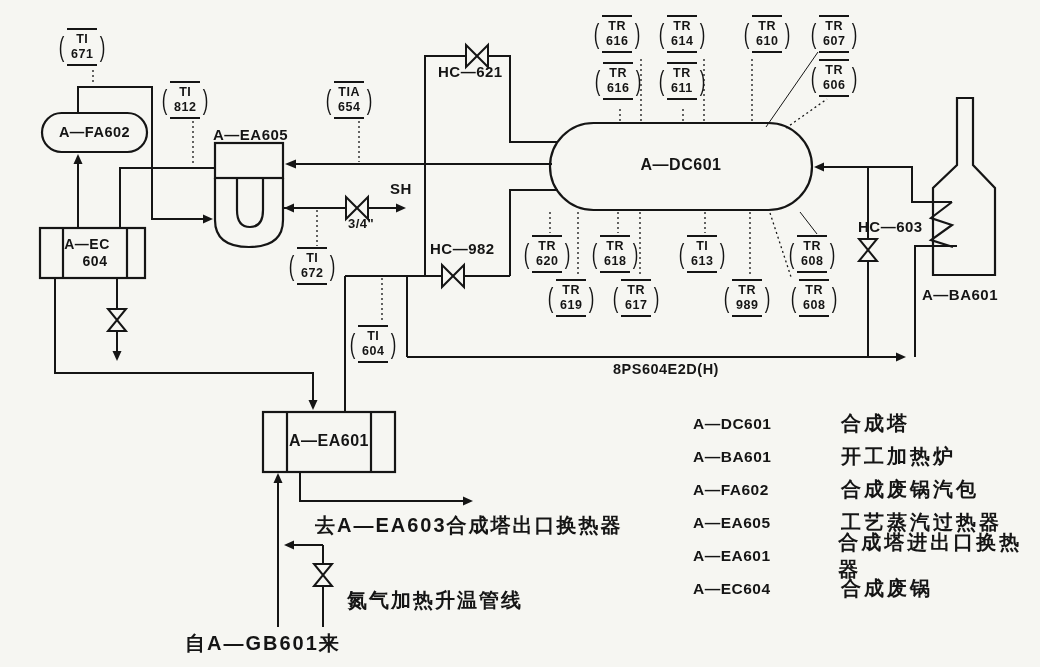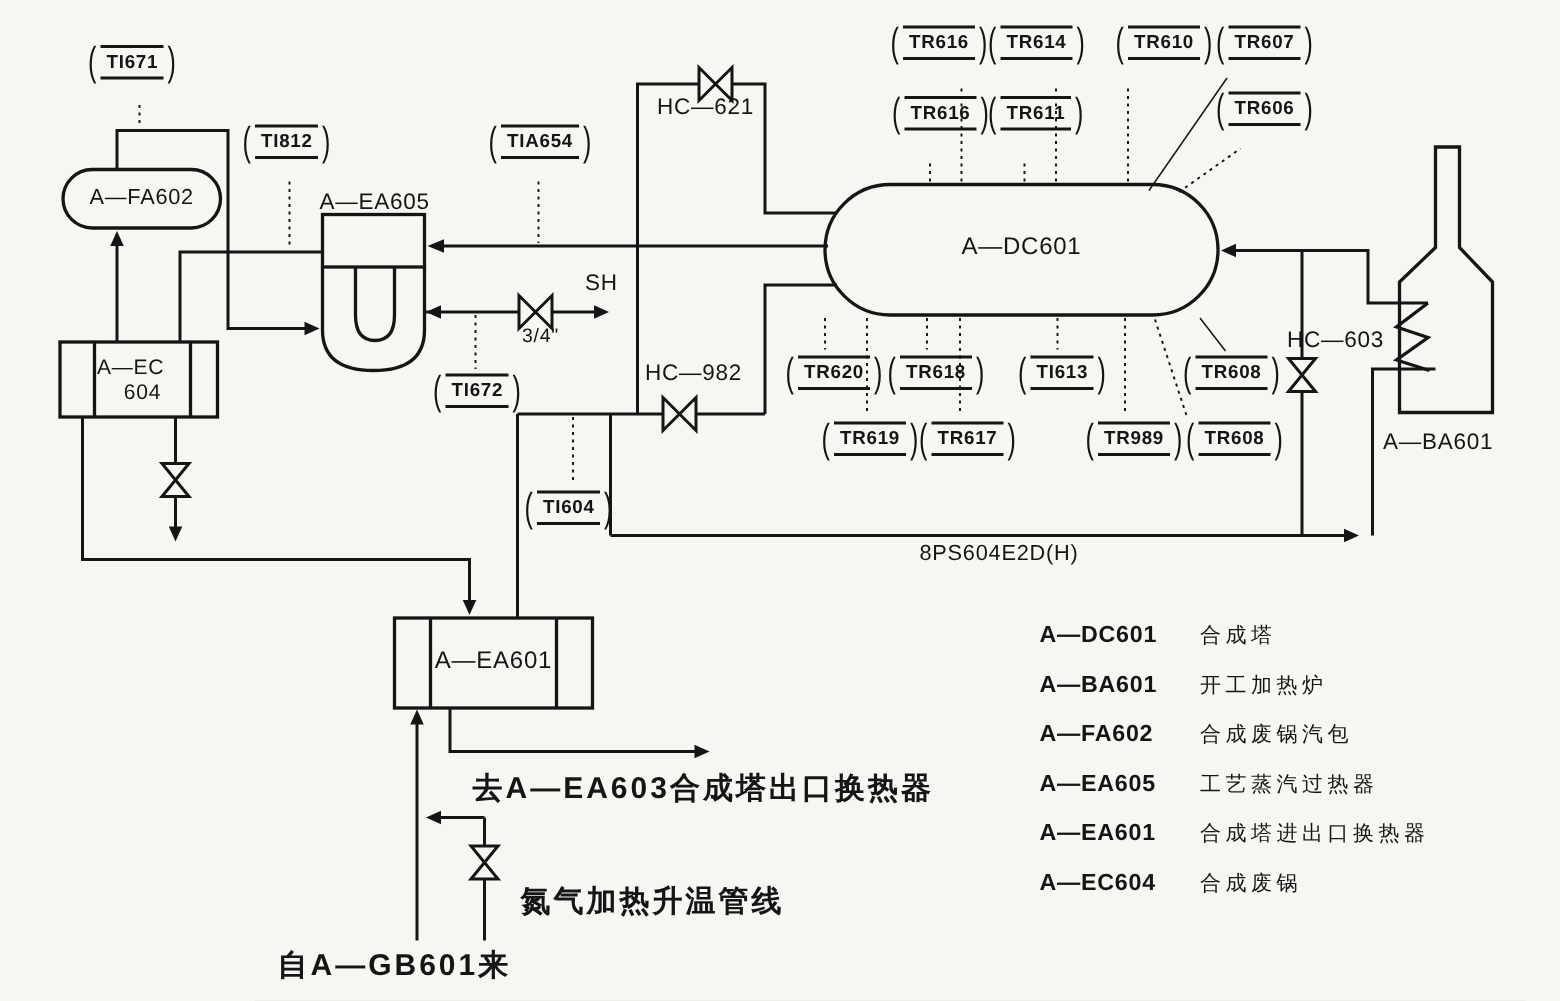--- a/index.html
+++ b/index.html
@@ -12,32 +12,32 @@
   .layer{position:absolute;left:0;top:0;}
   
   .itag{position:absolute;display:flex;align-items:center;line-height:1;}
   .itag::before{content:"(";}
   .itag::after{content:")";}
   .itag::before,.itag::after{
     font-size:27px;font-weight:400;color:#151515;
     transform:scaleX(.62);line-height:1;
   }
   .ibox{
-    display:flex;flex-direction:row;align-items:center;
+    display:flex;flex-direction:column;align-items:center;
     border-top:2px solid #151515;border-bottom:2px solid #151515;
     padding:2px 4px 2px 4px;margin:0 1px;
   }
   .ibox b{font-size:12.5px;font-weight:700;line-height:1.2;letter-spacing:.5px;}
-  .elabel{position:absolute;font-weight:400;font-size:15px;letter-spacing:.5px;white-space:nowrap;}
+  .elabel{position:absolute;font-weight:700;font-size:15px;letter-spacing:.5px;white-space:nowrap;}
   .elabel.center{text-align:center;}
   .cnote{position:absolute;font-weight:700;font-size:20px;letter-spacing:2px;white-space:nowrap;}
   .legend{position:absolute;left:693px;top:407px;}
   .legend .lrow{display:flex;height:33px;align-items:center;}
   .legend .lcode{width:107px;font-weight:700;font-size:15.5px;letter-spacing:.5px;}
-  .legend .ldesc{font-weight:400;font-size:14px;letter-spacing:3px;}
+  .legend .ldesc{font-weight:700;font-size:20px;letter-spacing:3px;margin-left:41px;}
 </style>
 </head>
 <body>
 
 <div class="stage">
 
   <svg class="layer" width="1040" height="667" viewBox="0 0 1040 667">
 
     <g fill="none" stroke="#151515" stroke-width="2.2">
       <rect x="550" y="123" width="262" height="87" rx="43.5"></rect>

